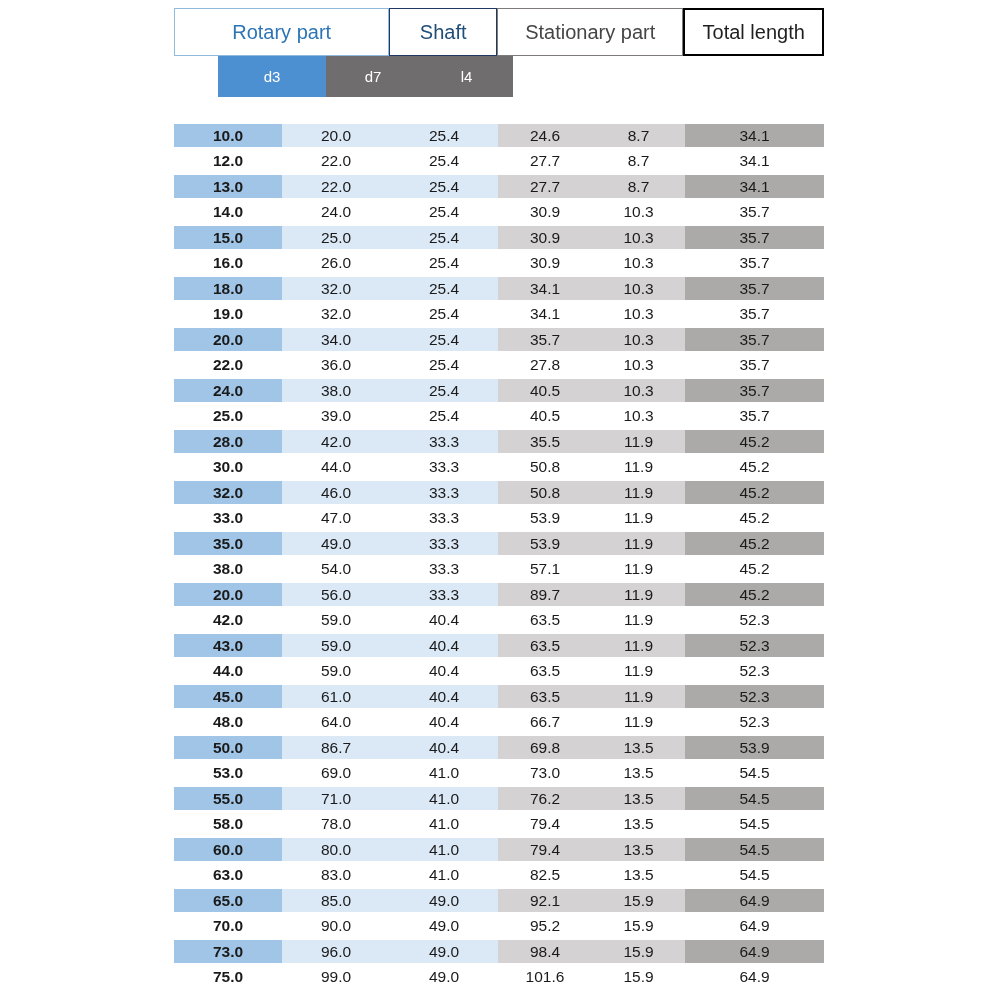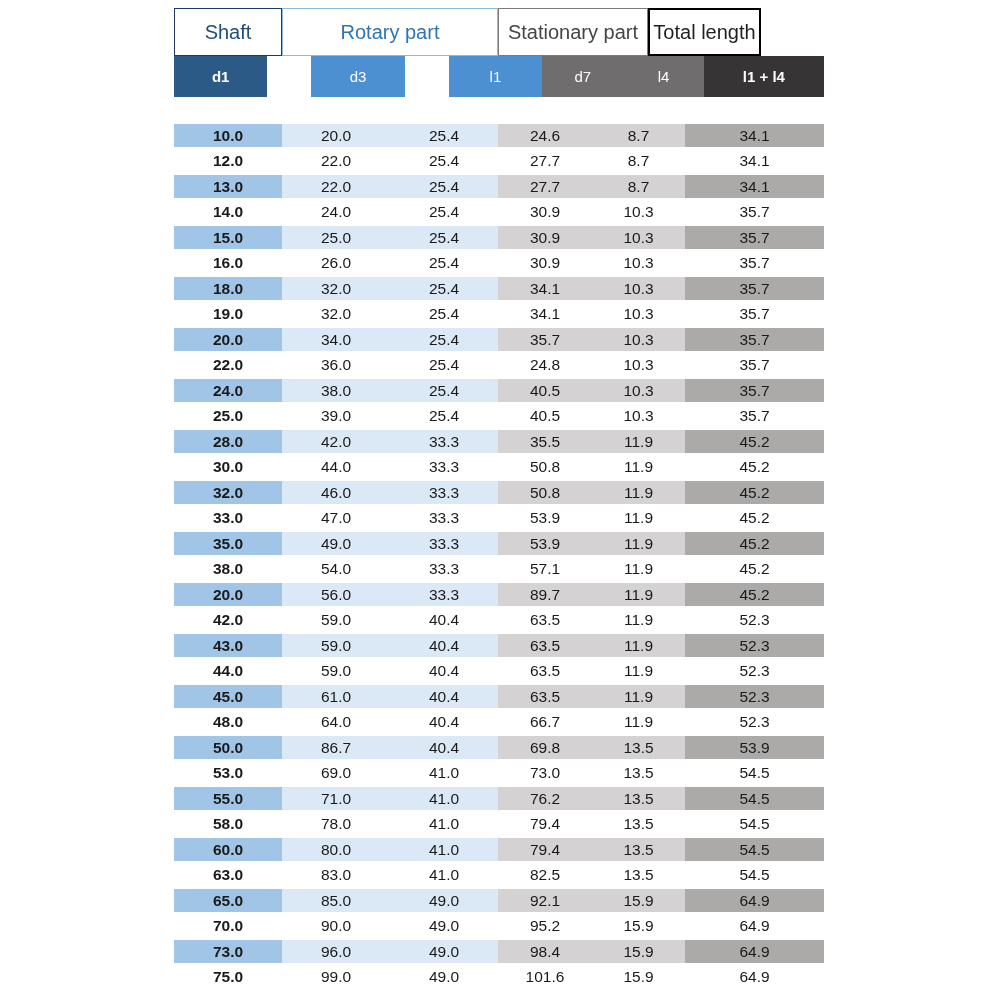--- a/index.html
+++ b/index.html
@@ -8,22 +8,22 @@
     font-family:"Liberation Sans",sans-serif;position:relative;
   }
   .table{position:absolute;left:174px;top:8px;width:650px;}
   .hgroups{display:flex;height:48px;}
   .hg{
     box-sizing:border-box;display:flex;align-items:center;justify-content:center;
     font-size:20px;background:#ffffff;
   }
   .hg-shaft{width:108px;border:1px solid var(--shaft-border);color:var(--shaft-text);}
   .hg-rotary{width:216px;border:1px solid var(--rotary-border);color:var(--rotary-text);}
-  .hg-stationary{width:150px;border:1px solid var(--stationary-border);color:var(--stationary-text);align-items:center;}
-  .hg-total{width:113px;border:2px solid var(--total-border);color:var(--total-text);}
+  .hg-stationary{width:187px;border:1px solid var(--stationary-border);color:var(--stationary-text);align-items:center;}
+  .hg-total{width:141px;border:2px solid var(--total-border);color:var(--total-text);}
   .hsubs{display:flex;height:41px;color:#ffffff;font-size:15px;}
   .hs{display:flex;align-items:center;justify-content:center;box-sizing:border-box;}
   .s0{width:108px;background:var(--d1-fill);font-weight:bold;}
   .s1,.s2{width:108px;background:var(--blue-fill);margin-left:44px;}
   .s3{width:94px;background:var(--gray-fill);}
   .s4{width:93px;background:var(--gray-fill);}
   .s5{width:139px;background:var(--dark-fill);font-weight:bold;}
   .spacer{height:27px;}
   .trow{display:flex;height:23px;margin-bottom:2.5px;}
   .td{
@@ -39,41 +39,38 @@
   .trow.shaded .c1,.trow.shaded .c2{background:var(--row-blue);}
   .trow.shaded .c3,.trow.shaded .c4{background:var(--row-gray);}
   .trow.shaded .c5{background:var(--row-dark);}
 </style>
 </head>
 <body>
 
 <div class="table">
 
   <div class="hgroups">
+    <div class="hg hg-rotary">
+      <span>Rotary part</span>
+    </div>
     <div class="hg hg-shaft">
       <span>Shaft</span>
     </div>
-    <div class="hg hg-rotary">
-      <span>Rotary part</span>
-    </div>
     <div class="hg hg-stationary">
       <span>Stationary part</span>
     </div>
     <div class="hg hg-total">
       <span>Total length</span>
     </div>
   </div>
 
   <div class="hsubs">
-    <div class="hs s0">d1</div>
     <div class="hs s1">d3</div>
-    <div class="hs s2">l1</div>
     <div class="hs s3">d7</div>
     <div class="hs s4">l4</div>
-    <div class="hs s5">l1 + l4</div>
   </div>
 
   <div class="spacer"></div>
 
   <div class="tbody">
       <div class="trow shaded">
         <div class="td c0">10.0</div>
         <div class="td c1">20.0</div>
         <div class="td c2">25.4</div>
         <div class="td c3">24.6</div>
@@ -141,21 +138,21 @@
         <div class="td c1">34.0</div>
         <div class="td c2">25.4</div>
         <div class="td c3">35.7</div>
         <div class="td c4">10.3</div>
         <div class="td c5">35.7</div>
       </div>
       <div class="trow">
         <div class="td c0">22.0</div>
         <div class="td c1">36.0</div>
         <div class="td c2">25.4</div>
-        <div class="td c3">24.8</div>
+        <div class="td c3">27.8</div>
         <div class="td c4">10.3</div>
         <div class="td c5">35.7</div>
       </div>
       <div class="trow shaded">
         <div class="td c0">24.0</div>
         <div class="td c1">38.0</div>
         <div class="td c2">25.4</div>
         <div class="td c3">40.5</div>
         <div class="td c4">10.3</div>
         <div class="td c5">35.7</div>

